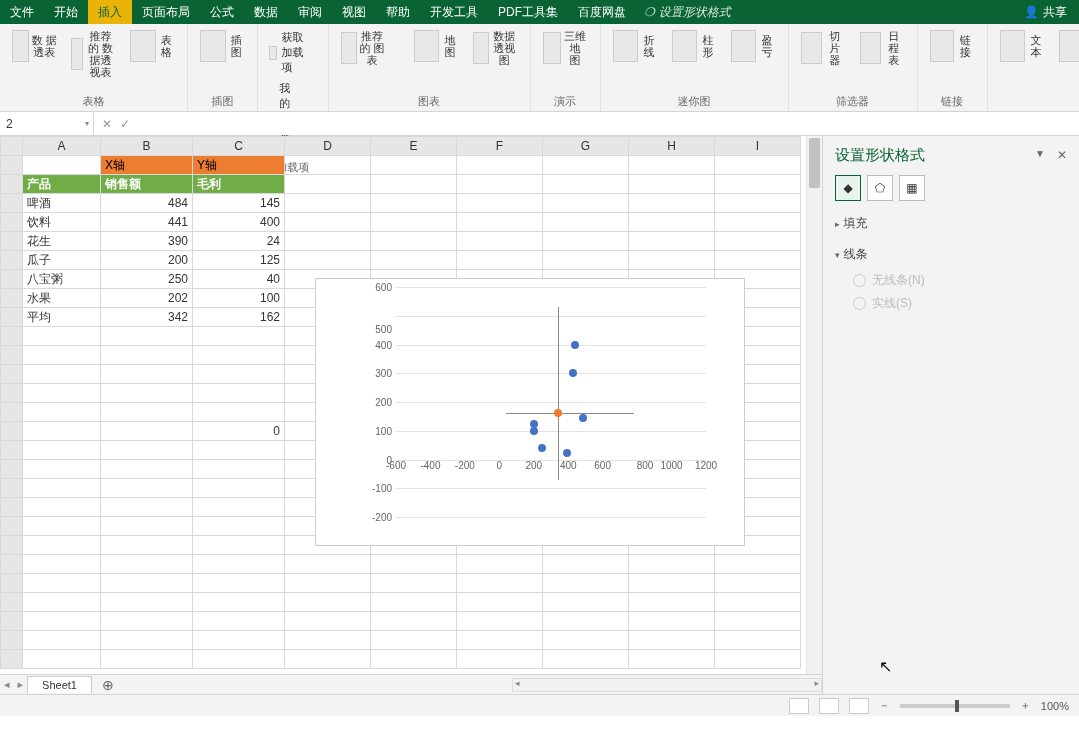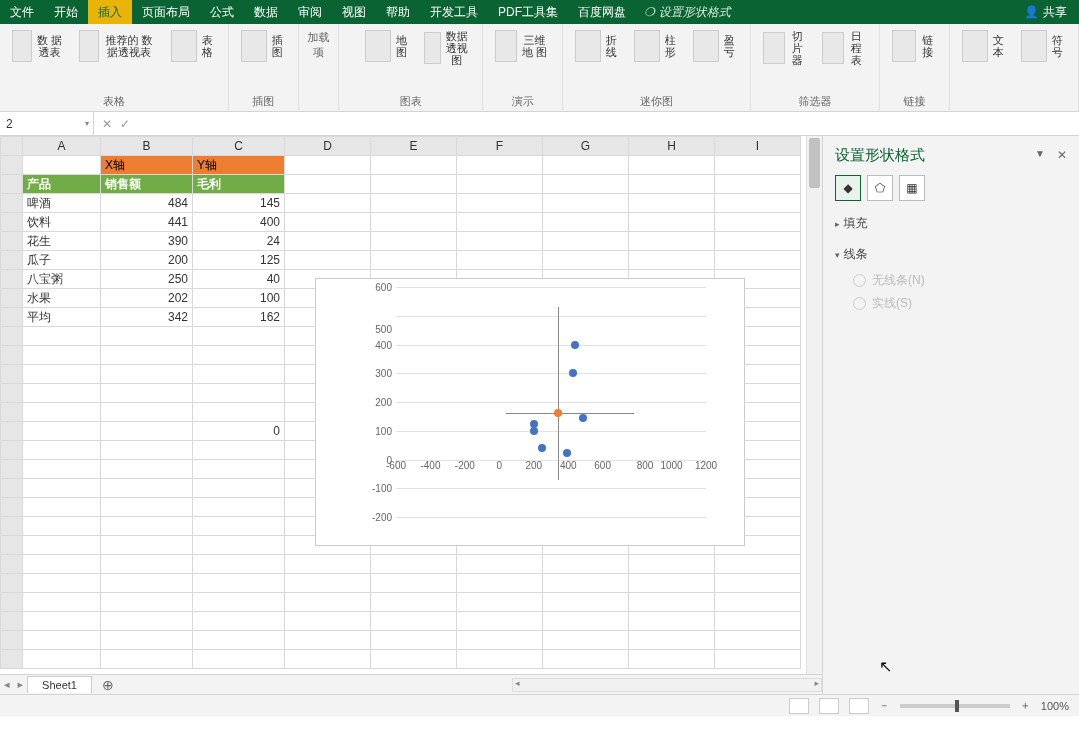--- a/index.html
+++ b/index.html
@@ -139,24 +139,43 @@
   <div class="group">
     <div class="group-body">
         <div class="big-btn">
           <div class="ico"></div>
           <span>插图</span>
         </div>
       </div>
     <div class="group-label">插图</div>
   </div>
   <div class="group">
+    <div class="group-body">
+      <div class="mini-col">
+        <div class="mini-btn">
+            <div class="ico-s"></div>
+            <span>获取加载项</span>
+          </div>
+        <div class="mini-btn"><div class="ico-s"></div><span>我的加载项</span>&nbsp;▾</div>
+      </div>
+      <div class="mini-col">
+        <div class="ico-s"></div>
+        <div class="ico-s"></div>
+        <div class="ico-s"></div>
+      </div>
+    </div>
     <div class="group-label">加载项</div>
   </div>
   <div class="group">
     <div class="group-body">
+      <div class="big-btn">
+          <div class="ico"></div>
+          <span>推荐的
+图表</span>
+        </div>
       <div class="mini-col">
         <div class="ico-row">
             <div class="ico-s"></div>
             <div class="ico-s"></div>
             <div class="ico-s"></div>
           </div>
         <div class="ico-row">
             <div class="ico-s"></div>
             <div class="ico-s"></div>
             <div class="ico-s"></div>

